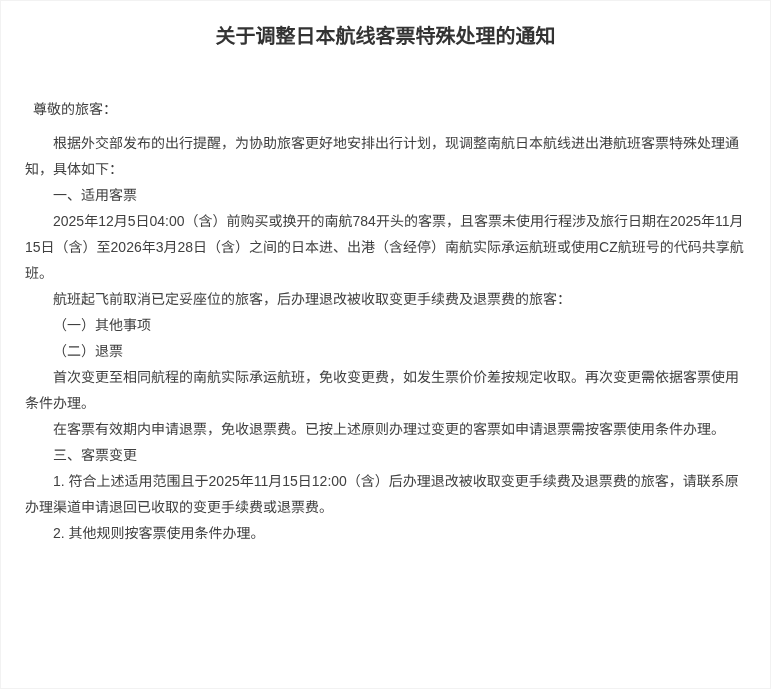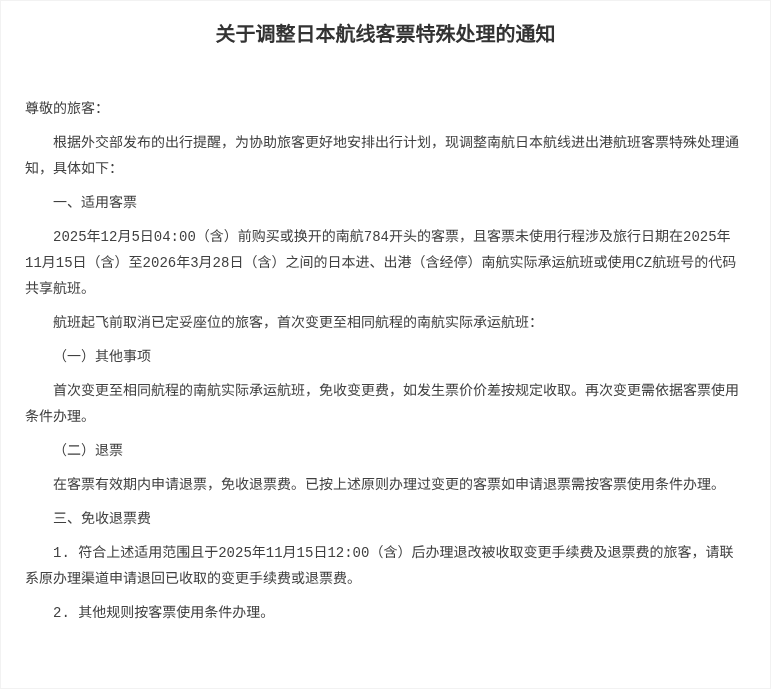--- a/index.html
+++ b/index.html
@@ -8,56 +8,56 @@
     background: #ffffff;
   }
   .page {
     width: 771px;
     height: 689px;
     box-sizing: border-box;
     padding: 0 24px;
     border: 1px solid #f2f2f2;
     overflow: hidden;
     background: #ffffff;
-    font-family: Liberation Mono, monospace;
+    font-family: Liberation Sans, sans-serif;
     font-size: 14px;
     line-height: 26px;
     color: #404040;
   }
   .title {
     margin: 22px 0 0 0;
     font-size: 20px;
     line-height: 26px;
     font-weight: bold;
     text-align: center;
     color: #333333;
   }
   .salutation {
-    margin: 47px 0 8px 0;
+    margin: 47px 0 8px 8px;
   }
   .para {
-    margin: 8px 0;
+    margin: 0 0;
     text-indent: 2em;
   }
 </style>
 </head>
 <body>
 
 <div class="page">
   <h1 class="title">关于调整日本航线客票特殊处理的通知</h1>
 
   <p class="salutation">尊敬的旅客：</p>
 
   <div>
     <p class="para">根据外交部发布的出行提醒，为协助旅客更好地安排出行计划，现调整南航日本航线进出港航班客票特殊处理通知，具体如下：</p>
       <p class="para">一、适用客票</p>
       <p class="para">2025年12月5日04:00（含）前购买或换开的南航784开头的客票，且客票未使用行程涉及旅行日期在2025年11月15日（含）至2026年3月28日（含）之间的日本进、出港（含经停）南航实际承运航班或使用CZ航班号的代码共享航班。</p>
-      <p class="para">航班起飞前取消已定妥座位的旅客，首次变更至相同航程的南航实际承运航班：</p>
+      <p class="para">航班起飞前取消已定妥座位的旅客，后办理退改被收取变更手续费及退票费的旅客：</p>
       <p class="para">（一）其他事项</p>
+      <p class="para">（二）退票</p>
       <p class="para">首次变更至相同航程的南航实际承运航班，免收变更费，如发生票价价差按规定收取。再次变更需依据客票使用条件办理。</p>
-      <p class="para">（二）退票</p>
       <p class="para">在客票有效期内申请退票，免收退票费。已按上述原则办理过变更的客票如申请退票需按客票使用条件办理。</p>
-      <p class="para">三、免收退票费</p>
+      <p class="para">三、客票变更</p>
       <p class="para">1. 符合上述适用范围且于2025年11月15日12:00（含）后办理退改被收取变更手续费及退票费的旅客，请联系原办理渠道申请退回已收取的变更手续费或退票费。</p>
       <p class="para">2. 其他规则按客票使用条件办理。</p>
   </div>
 
 </div>
 
 </body></html>

